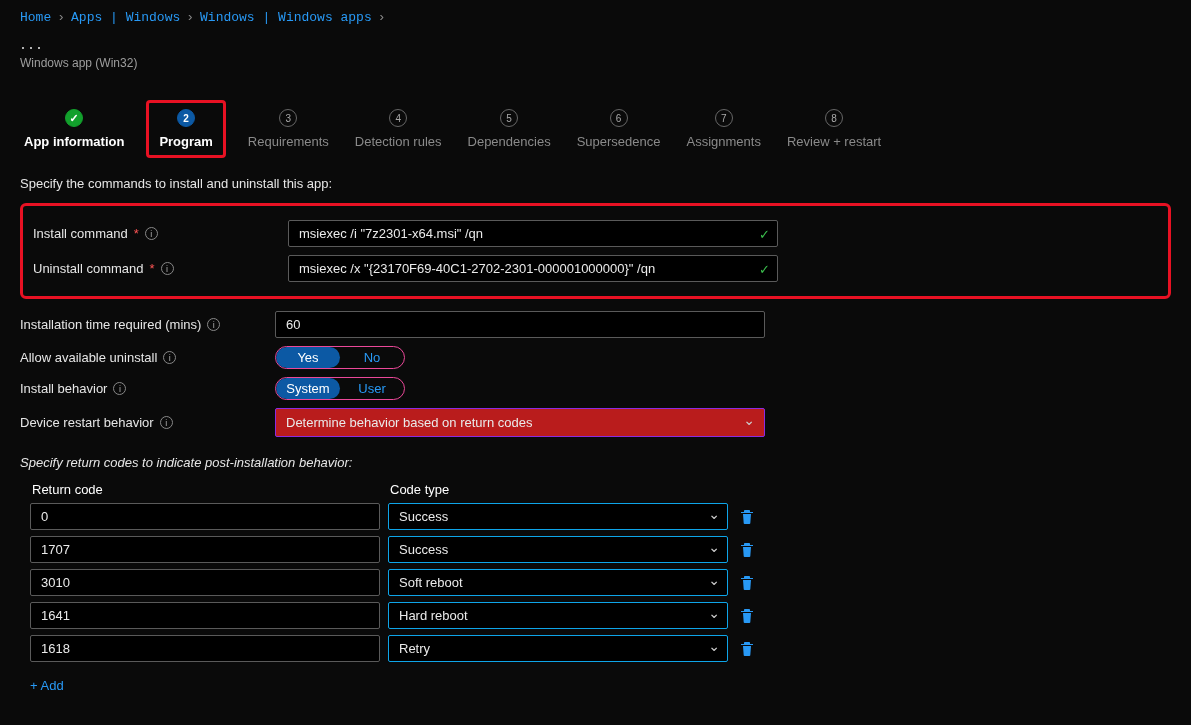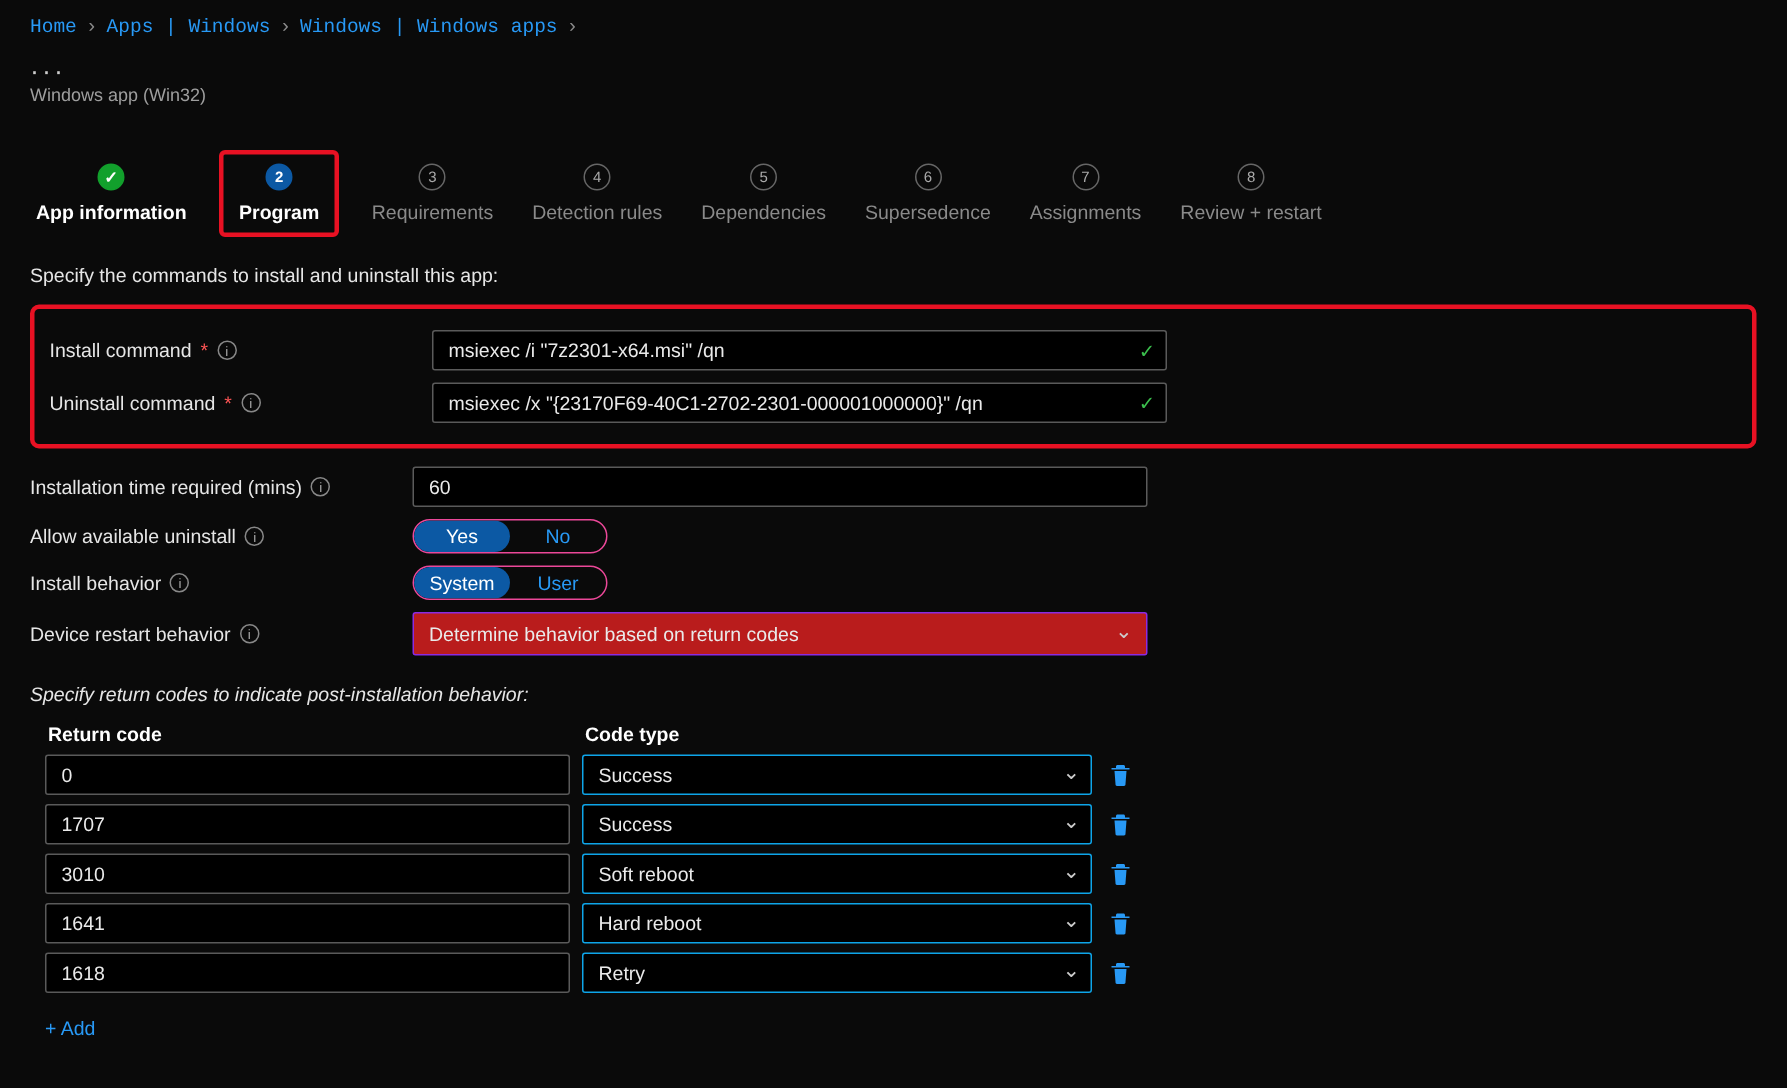--- a/index.html
+++ b/index.html
@@ -49,21 +49,21 @@
   .toggle-btn { flex:1; text-align:center; padding:3px 0; font-size:13px; color:#2899f5; background:transparent; border:none; cursor:pointer;}
   .toggle-btn.active { background:#0c59a4; color:#fff; border-radius:20px;}
 
   .select-wrap { position:relative; width:490px;}
   .select-input { width:100%; background:#b91c1c; border:1px solid #8a2be2; color:#eaeaea; padding:6px 28px 6px 10px; font-size:13px; border-radius:2px; }
   .select-caret { position:absolute; right:10px; top:50%; transform:translateY(-50%); color:#ccc; pointer-events:none;}
   .select-caret::before{content:"⌄"; font-size:14px; position:relative; top:-3px;}
 
   
   .rc-section { margin-left:10px; margin-top:6px;}
-  .rc-header { display:flex; font-weight:700; color:#fff; margin-bottom:6px;align-items:center;}
+  .rc-header { display:flex; font-weight:400; color:#fff; margin-bottom:6px;align-items:center;}
   .rc-col-code { flex:0 0 360px; padding-left:2px;}
   .rc-col-type { flex:0 0 360px;}
   .rc-row { display:flex; align-items:center; gap:8px; margin-bottom:6px;}
   .rc-row .cell-input { flex:0 0 350px; background:#000; border:1px solid #5a5a5a; color:#eaeaea; padding:5px 10px; font-size:13px; border-radius:2px;}
   .rc-row .cell-select-wrap { flex:0 0 340px; position:relative;}
   .rc-row .cell-select { width:100%; background:#000; border:1px solid #0ea5e9; color:#eaeaea; padding:5px 26px 5px 10px; font-size:13px; border-radius:2px;}
   .rc-row .cell-caret { position:absolute; right:8px; top:50%; transform:translateY(-50%); color:#ccc;}
   .rc-row .cell-caret::before{content:"⌄"; font-size:14px; position:relative; top:-3px;}
   .trash { width:22px; height:24px; display:flex; align-items:center; justify-content:center; color:#2899f5; cursor:pointer;}
   .trash svg{width:14px;height:16px;}

